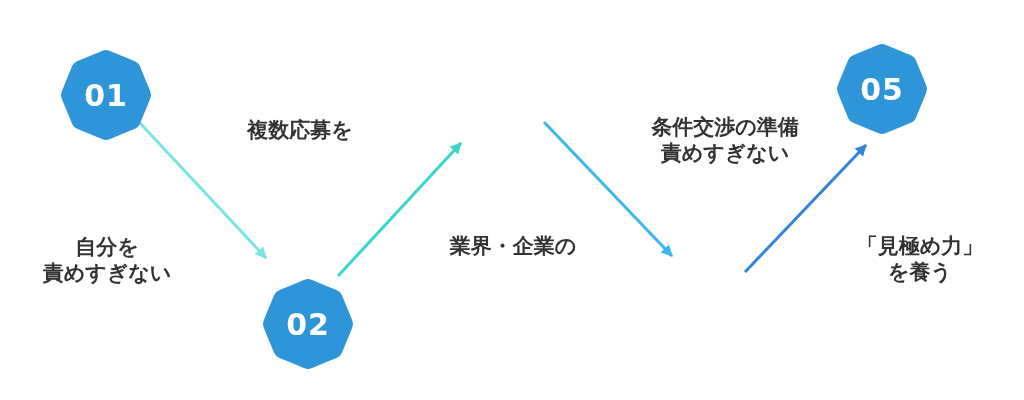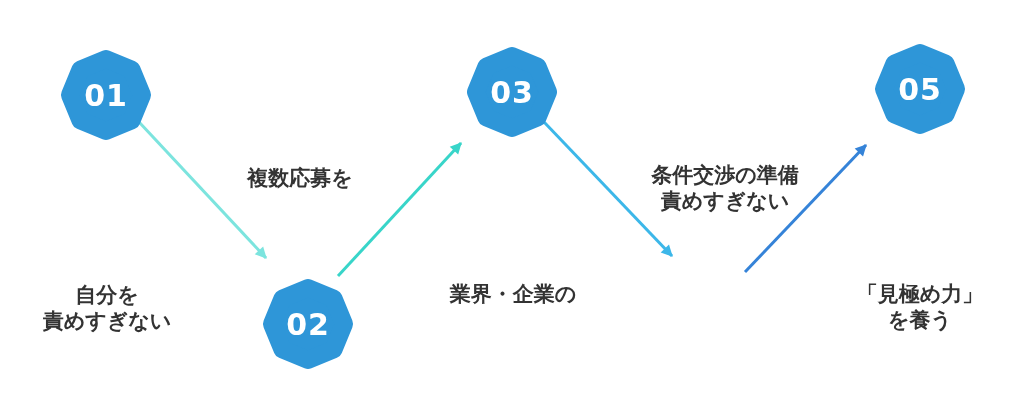--- a/index.html
+++ b/index.html
@@ -40,27 +40,26 @@
     letter-spacing: 1px;
   }
   .step-label {
     position: absolute;
     width: 220px;
     text-align: center;
     color: var(--label_text, #333333);
     font-size: 21px;
     font-weight: 700;
     line-height: 26px;
-    margin-top: 48px;
   }
   .badge-1 { left: 60px;  top: 49px;  }
   .badge-2 { left: 262px; top: 278px; }
   .badge-3 { left: 466px; top: 46px;  }
   .badge-4 { left: 670px; top: 260px; }
-  .badge-5 { left: 874px; top: 43px;  }
+  .badge-5 { left: 836px; top: 43px;  }
   .label-1 { left: -3px;  top: 234px; }
   .label-2 { left: 190px; top: 117px; }
   .label-3 { left: 403px; top: 233px; }
   .label-4 { left: 615px; top: 114px; }
   .label-5 { left: 810px; top: 233px; }
   .arrow-line { stroke-width: 3; fill: none; }
 </style>
 </head>
 <body>
 
@@ -101,26 +100,20 @@
   <div class="badge badge-2">
     <svg width="92" height="92" viewBox="-46 -46 92 92" xmlns="http://www.w3.org/2000/svg">
       <polygon points="36,0 25.5,25.5 0,36 -25.5,25.5 -36,0 -25.5,-25.5 0,-36 25.5,-25.5"></polygon>
     </svg>
     <span class="badge-number">02</span>
   </div>
   <div class="step-label label-2">
     <div>複数応募を</div>
   </div>
 
-  <div class="badge badge-3">
-    <svg width="92" height="92" viewBox="-46 -46 92 92" xmlns="http://www.w3.org/2000/svg">
-      <polygon points="36,0 25.5,25.5 0,36 -25.5,25.5 -36,0 -25.5,-25.5 0,-36 25.5,-25.5"></polygon>
-    </svg>
-    <span class="badge-number">03</span>
-  </div>
   <div class="step-label label-3">
     <div>業界・企業の</div>
   </div>
 
   <div class="step-label label-4">
     <div>条件交渉の準備</div>
     <div>責めすぎない</div>
   </div>
 
   <div class="badge badge-5">

